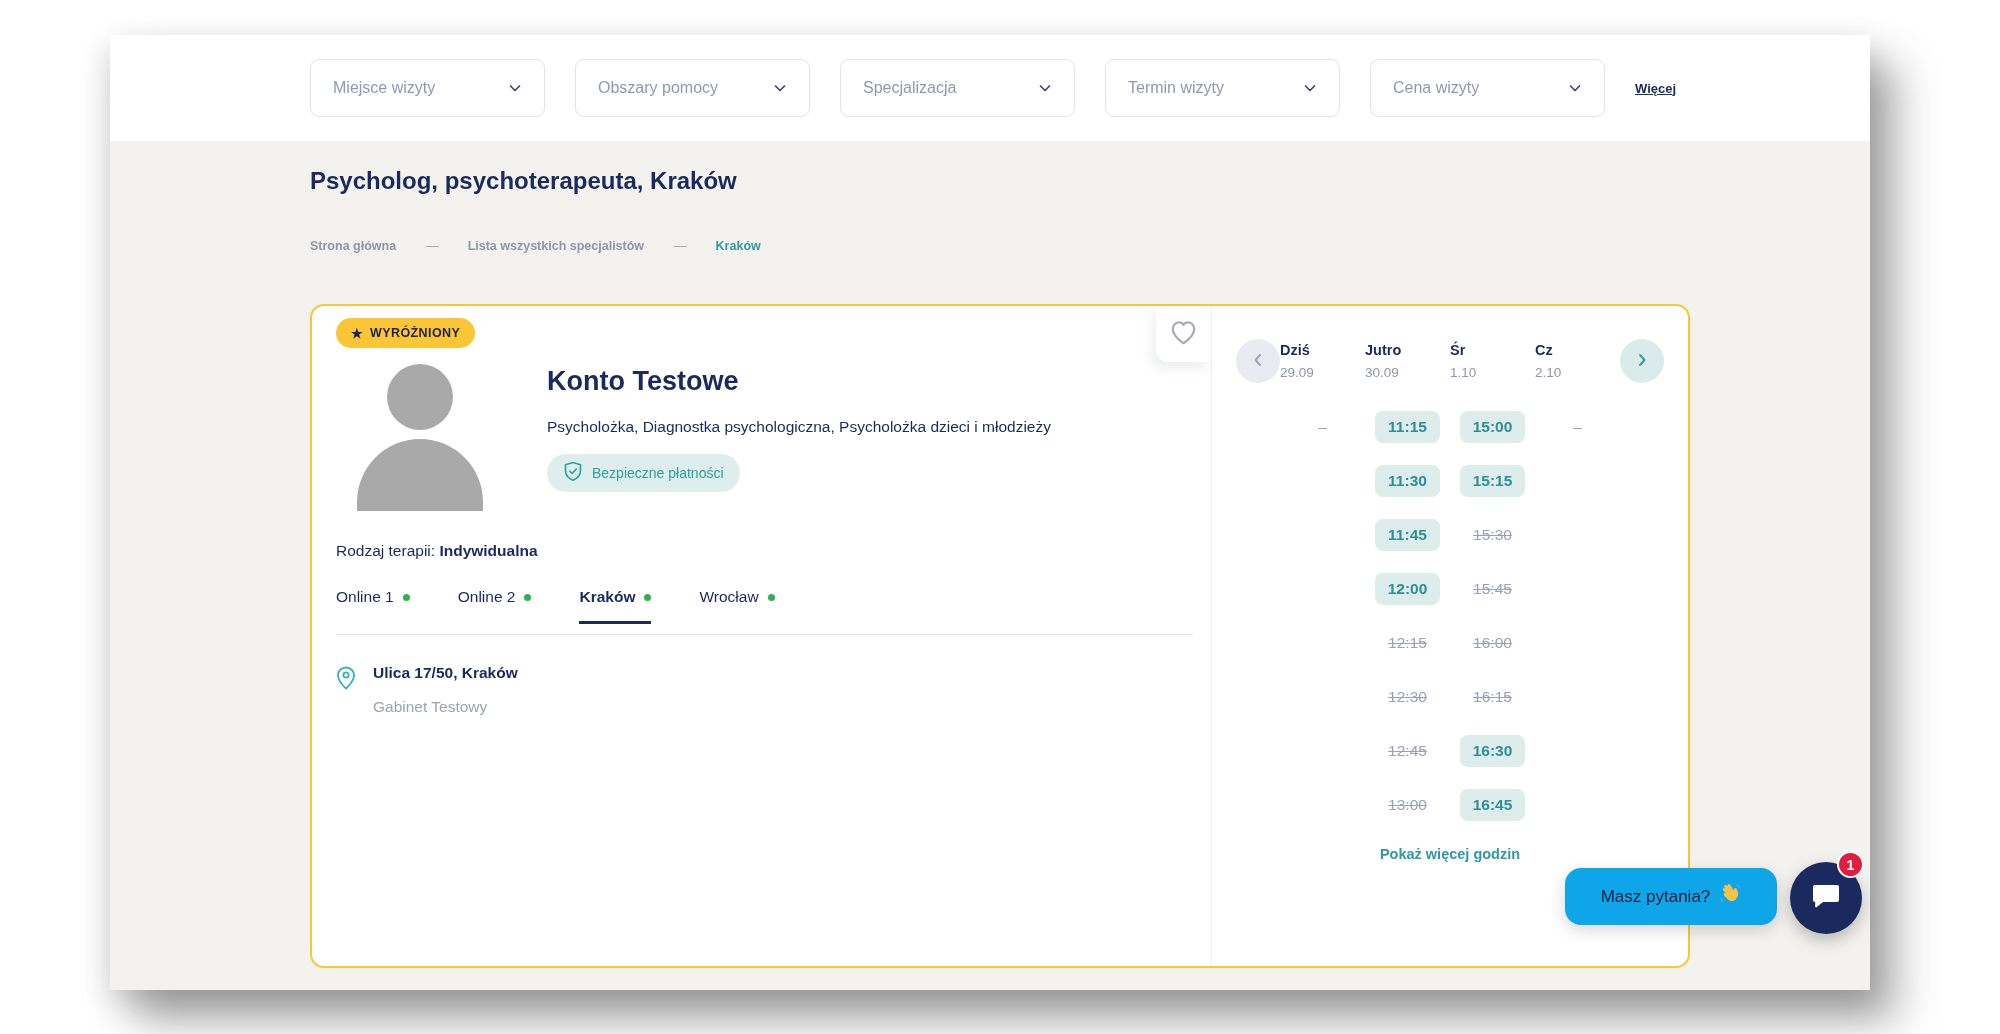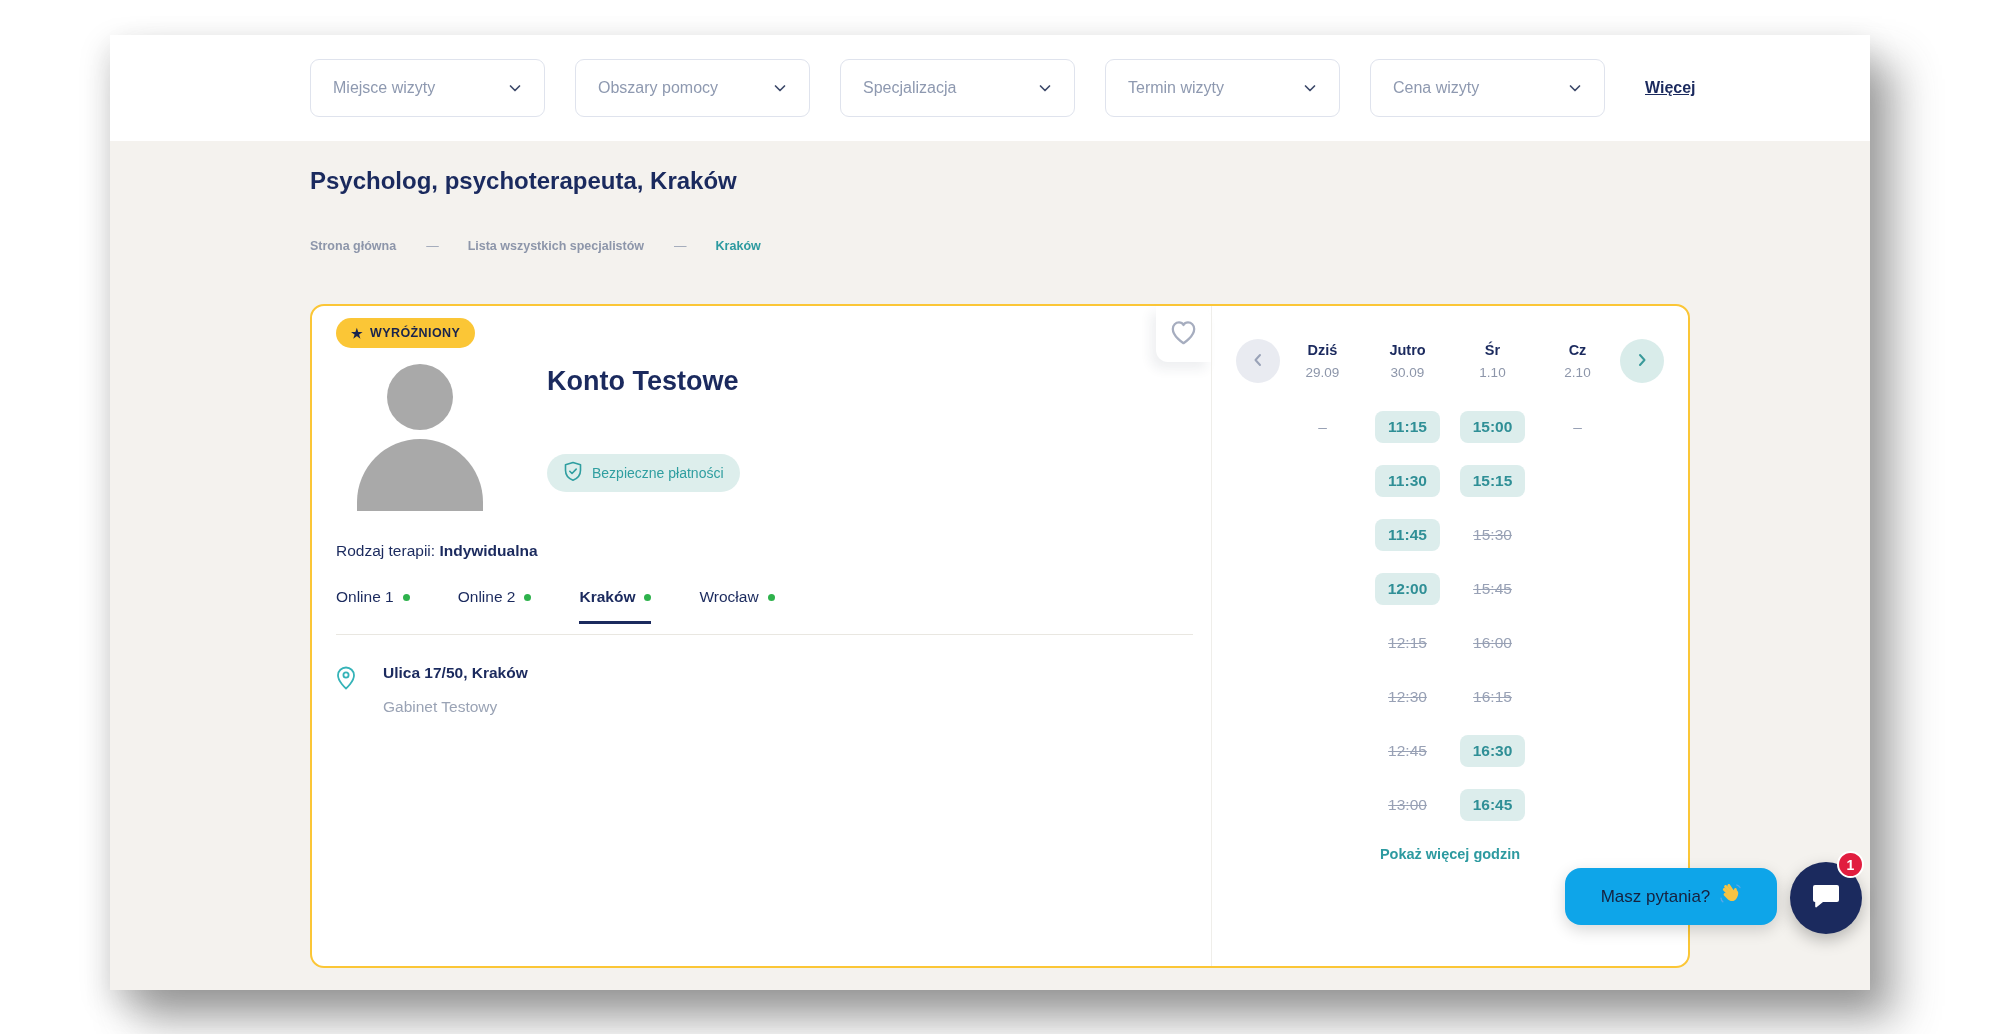--- a/index.html
+++ b/index.html
@@ -13,21 +13,21 @@
 
   
   .topbar { position:relative; height:106px; background:#fff; }
   .filters { position:absolute; left:200px; top:24px; display:flex; gap:30px; align-items:center; }
   .filter-btn {
     width:235px; height:58px; background:#fff; border:1px solid #dfe3ed; border-radius:9px;
     display:flex; align-items:center; justify-content:space-between; padding:0 22px;
     color:#8e99b0; font-size:16px; cursor:pointer;
   }
   .filter-btn .chev { width:14px; height:14px; flex:0 0 auto; }
-  .more-link { margin-left:10px; font-size:16px; font-weight:bold; color:#1b2a5e; text-decoration:underline; cursor:pointer; }
+  .more-link { font-size:13px; font-weight:bold; color:#1b2a5e; text-decoration:underline; cursor:pointer; }
 
   
   .page-body { position:absolute; top:106px; left:0; right:0; bottom:0; background:#f4f2ee; }
   .page-title { position:absolute; left:200px; top:26px; font-size:24px; font-weight:600; color:#1a2a5e; }
   .breadcrumb { position:absolute; left:200px; top:98px; display:flex; align-items:center; gap:30px; font-size:12.5px; font-weight:600; color:#8d96aa; }
   .breadcrumb .sep { color:#9aa3b5; font-weight:400; letter-spacing:-1px; }
   .breadcrumb .crumb { cursor:pointer; }
   .breadcrumb .crumb.current { color:#2d9aa0; }
 
   
@@ -65,34 +65,34 @@
 
   .therapy { position:absolute; left:24px; top:236px; font-size:15.5px; color:#1b2a5e; }
   .therapy b { font-weight:bold; }
 
   .tabs { position:absolute; left:24px; top:282px; display:flex; gap:48px; }
   .tab { display:flex; align-items:center; gap:9px; font-size:15.5px; color:#1b2a5e; padding-bottom:15px; cursor:pointer; border-bottom:3px solid transparent; }
   .tab.active { font-weight:bold; border-bottom-color:#1b2a5e; }
   .tab .dot { width:7px; height:7px; border-radius:50%; background:#2eb24c; }
   .tabs-divider { position:absolute; left:24px; right:18px; top:328px; height:1px; background:#e9e7e1; }
 
-  .address { position:absolute; left:24px; top:358px; display:flex; gap:27px; }
+  .address { position:absolute; left:24px; top:358px; display:flex; gap:17px; }
   .address .pin { margin-top:2px; }
   .addr-line1 { font-size:15.5px; font-weight:bold; color:#1b2a5e; }
   .addr-line2 { font-size:15.5px; color:#9aa3b5; margin-top:16px; }
 
   
   .card-right { width:477px; border-left:1px solid #efeeea; position:relative; padding-top:33px; }
   .cal-header { display:flex; align-items:center; padding:0 24px; }
   .nav-btn { width:44px; height:44px; border-radius:50%; border:none; display:flex; align-items:center; justify-content:center; cursor:pointer; flex:0 0 auto; }
   .nav-btn.prev { background:#e9ebf1; color:#9aa3b8; }
   .nav-btn.next { background:#d9ecea; color:#3a9a9a; }
   .nav-btn svg { width:16px; height:16px; }
   .day-cols { flex:1; display:grid; grid-template-columns:repeat(4,1fr); }
-  .day-col { text-align:center; }
+  .day-col { text-align:left; }
   .day-name { font-size:14.5px; font-weight:bold; color:#1b2a5e; }
   .day-date { font-size:13.5px; color:#8d96aa; margin-top:7px; }
 
   .slots { margin:17px 68px 0 68px; display:grid; grid-template-columns:repeat(4,1fr); }
   .slot-cell { height:54px; display:flex; align-items:center; justify-content:center; }
   .slot { font-size:15.5px; }
   .slot.available { background:#dcedec; border-radius:8px; padding:7px 13px; color:#2f8f96; font-weight:bold; cursor:pointer; }
   .slot.taken { color:#98a1b5; text-decoration:line-through; }
   .slot.none { color:#98a1b5; }
 
@@ -183,20 +183,21 @@
             </svg>
           </span>
         </div>
 
         <div class="avatar">
           <div class="head"></div>
           <div class="shoulders"></div>
         </div>
 
         <div class="doc-name">Konto Testowe</div>
+        <div class="doc-specs">Psycholożka, Diagnostka psychologiczna, Psycholożka dzieci i młodzieży</div>
 
         <div class="secure-badge">
           <span>
             <svg width="20" height="21" viewBox="0 0 20 21" fill="none">
               <path d="M10 1.5l7.5 2.2v5.5c0 5-3.2 8.3-7.5 10-4.3-1.7-7.5-5-7.5-10V3.7L10 1.5z" stroke="#2f9ea0" stroke-width="1.6" stroke-linejoin="round"></path>
               <path d="M6.8 10.3l2.2 2.2 4.2-4.4" stroke="#2f9ea0" stroke-width="1.6" stroke-linecap="round" stroke-linejoin="round"></path>
             </svg>
           </span>
           <span>Bezpieczne płatności</span>
         </div>

